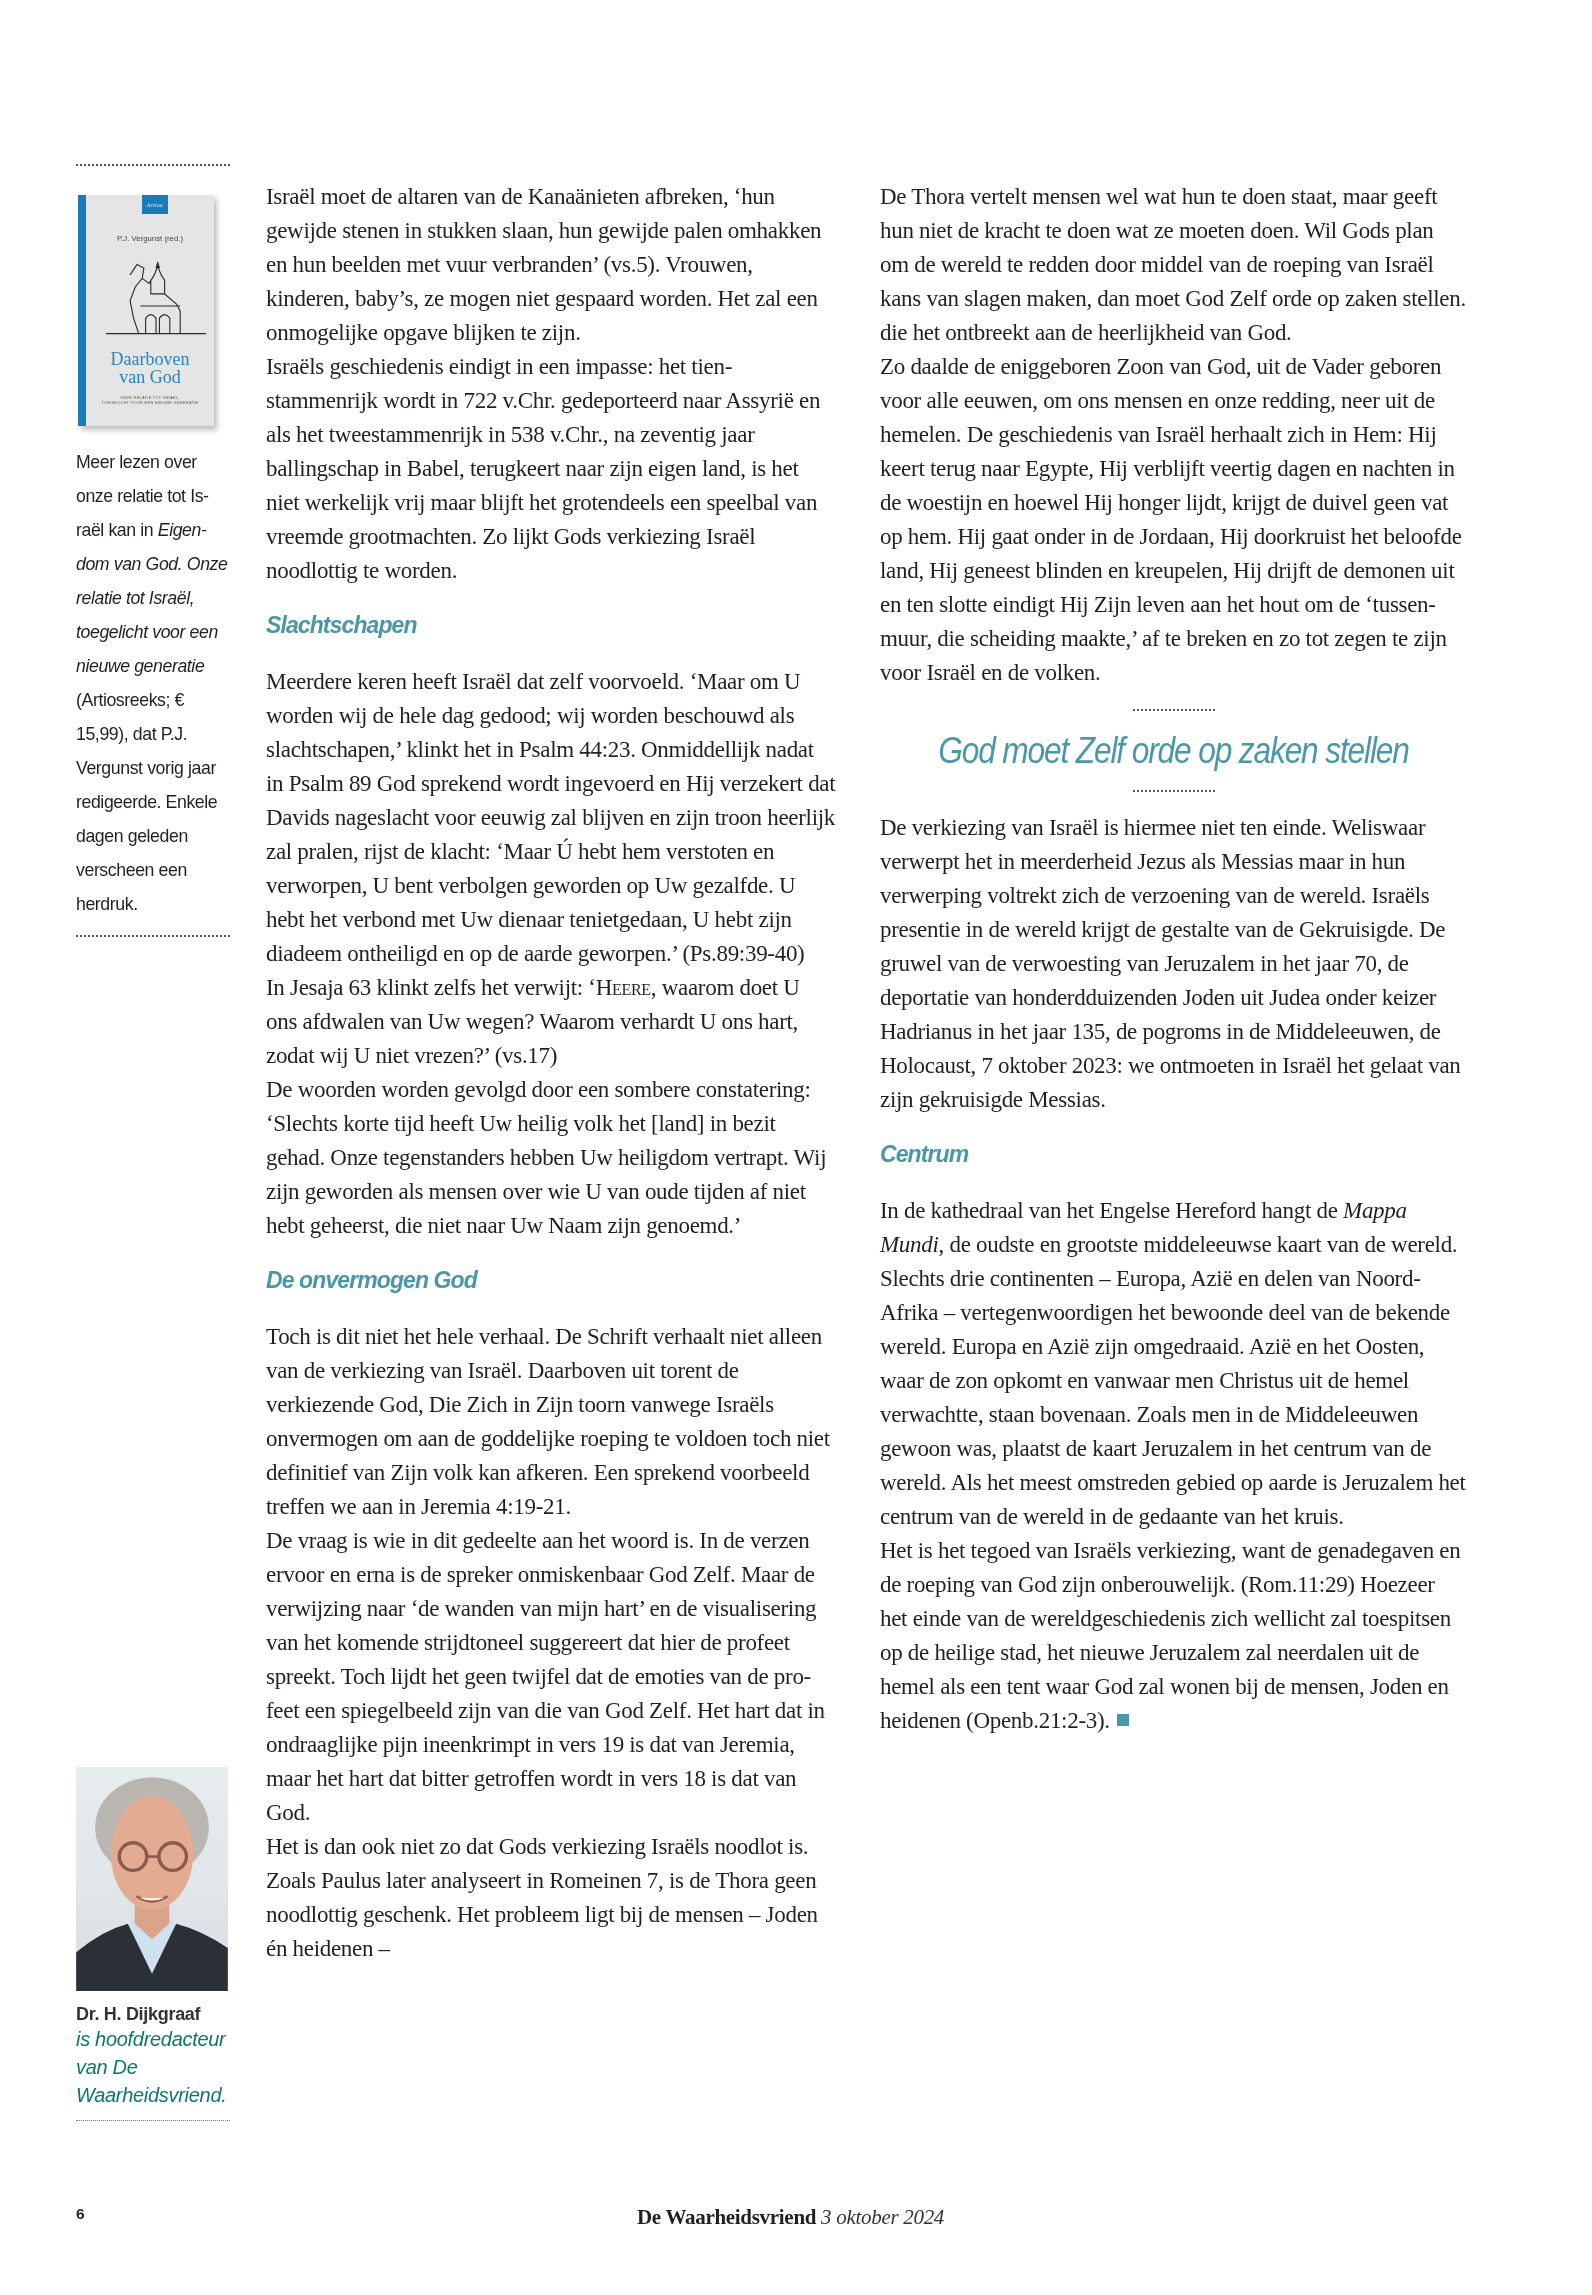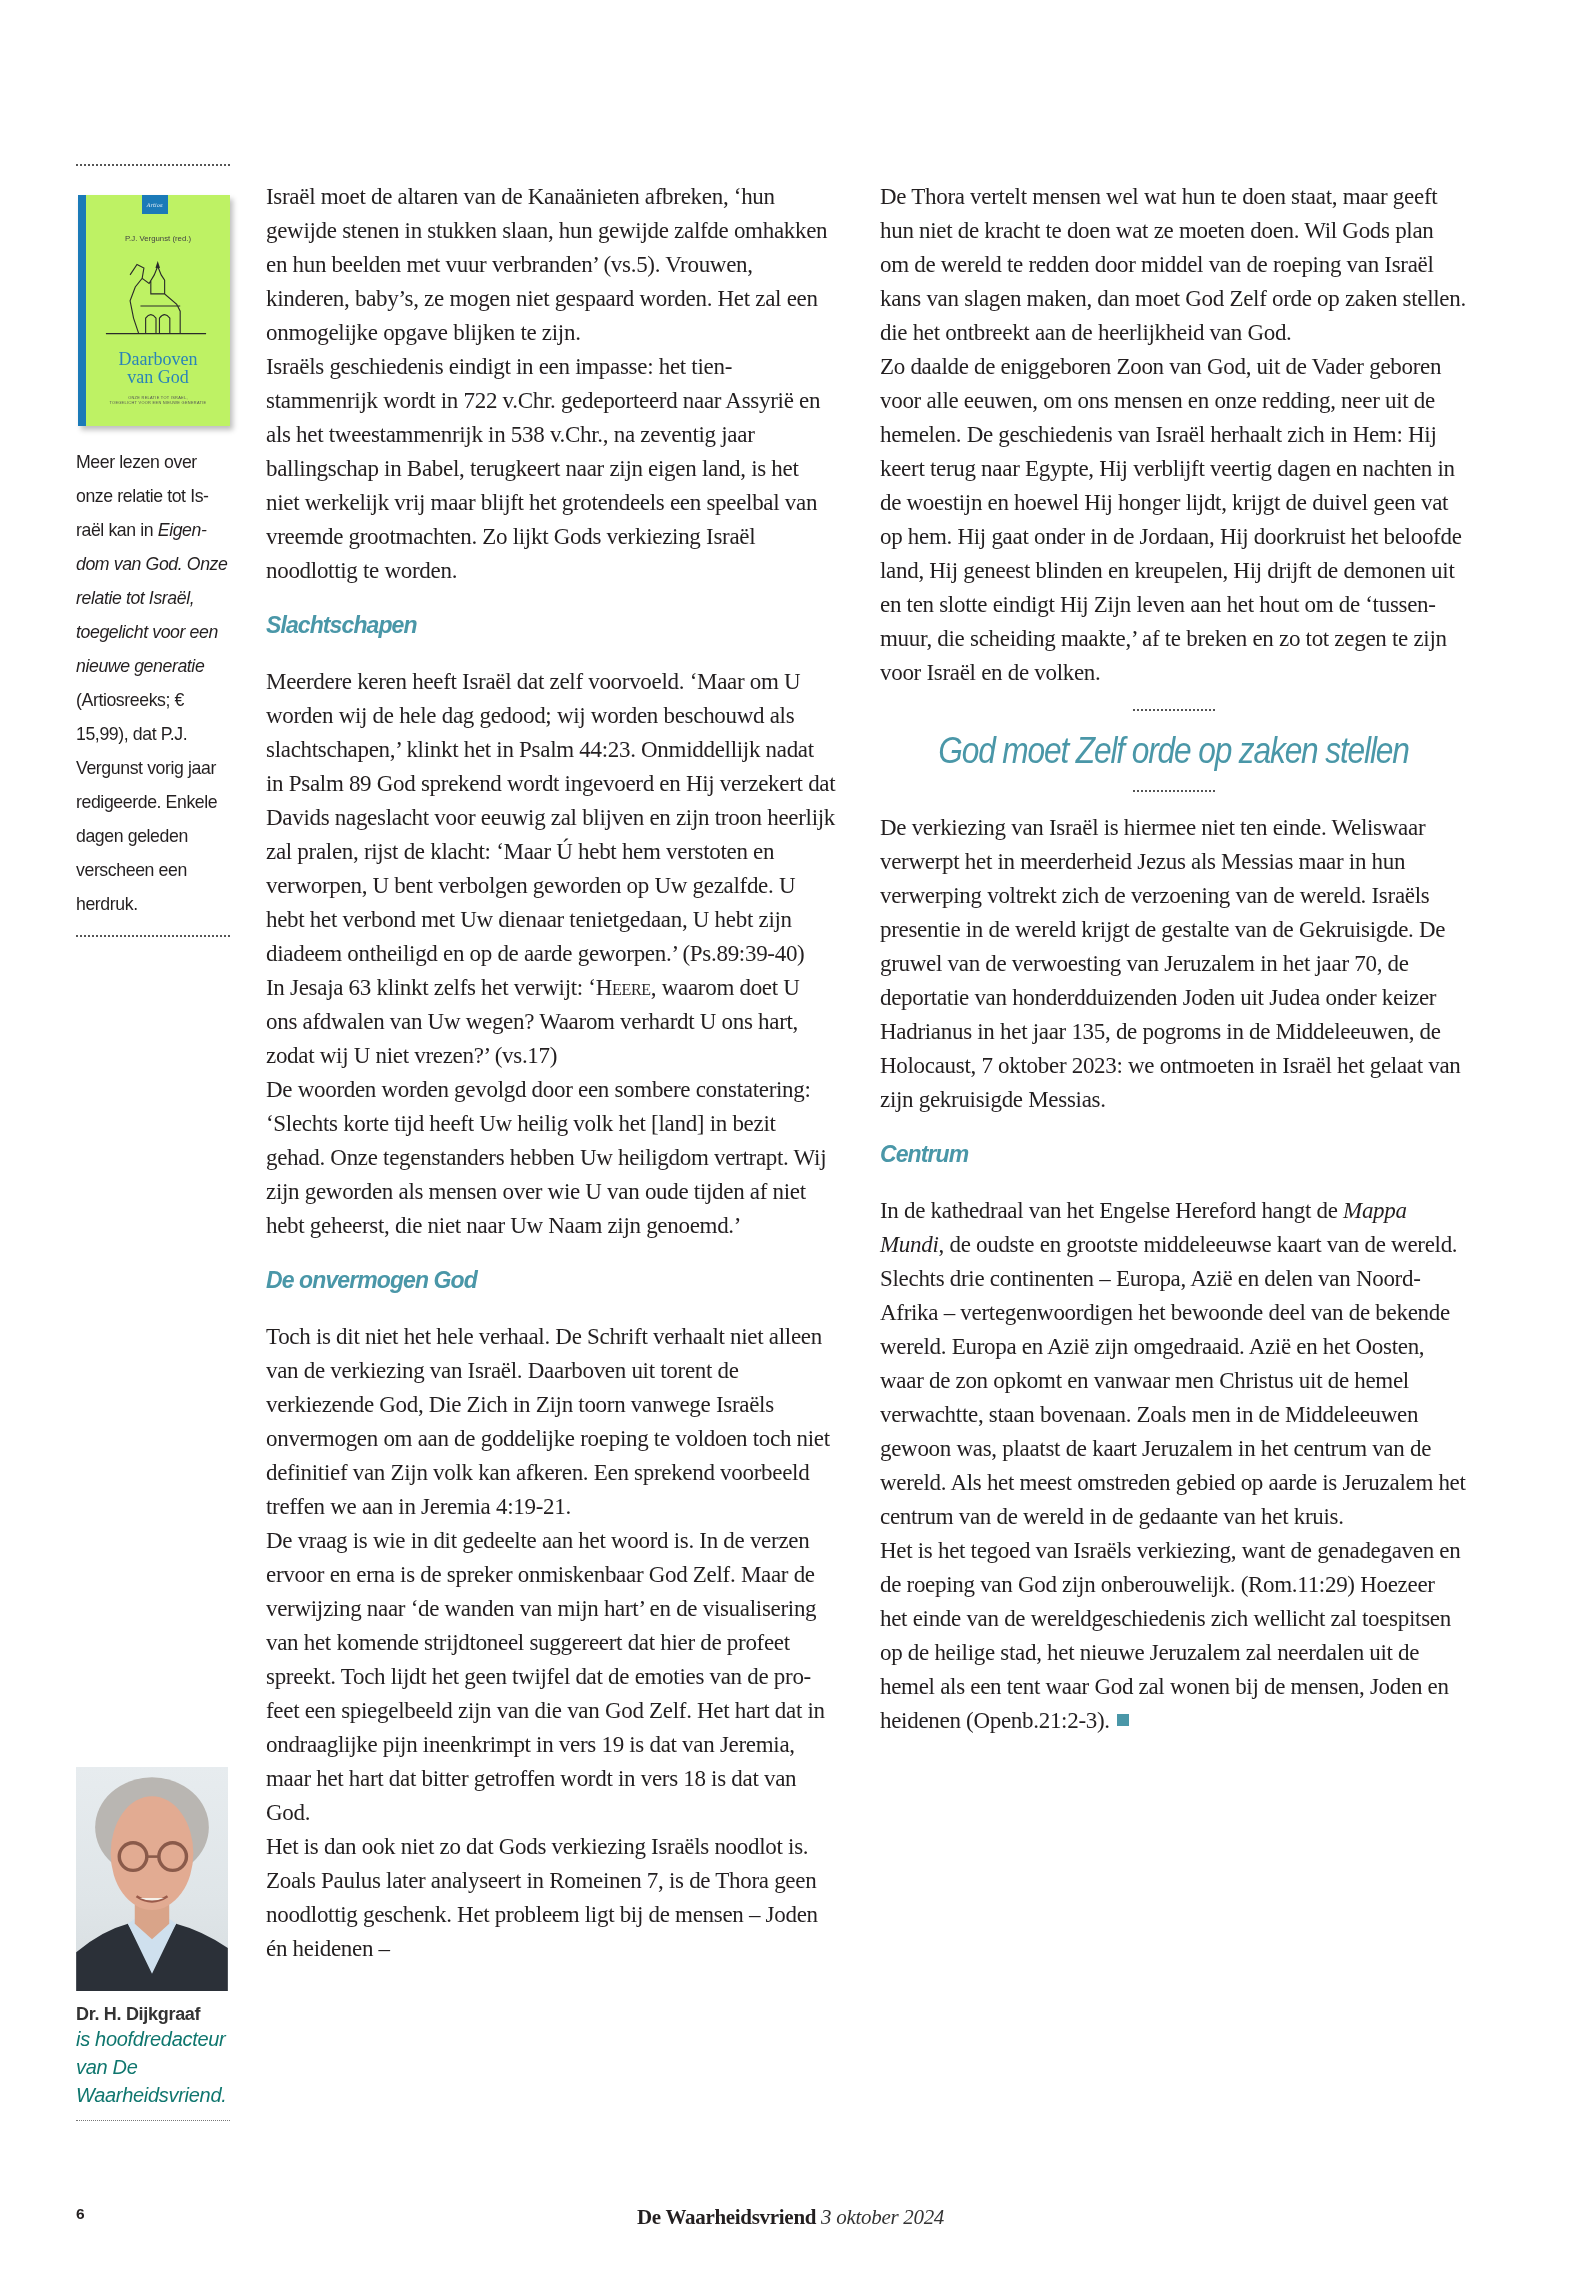--- a/index.html
+++ b/index.html
@@ -2,21 +2,21 @@
 <html style="font-size:14px"><head>
   <meta charset="utf-8">
   <style>
     html, body { margin: 0; padding: 0; background: #ffffff; }
     body { width: 1592px; height: 2295px; position: relative; overflow: hidden; color: #231f20; }
 
     
     .sidebar { position: absolute; left: 76px; top: 164px; width: 154px; }
     .dots { height: 0; border-top: 2.6px dotted #555; }
     .dots.thin { border-top: 1.7px dotted #777; }
-    .book { position: relative; margin: 29px 0 0 1.7px; width: 152px; height: 231px; background: #bef264;
+    .book { position: relative; margin: 29px 0 0 1.7px; width: 136px; height: 231px; background: #e5e5e5;
             box-shadow: 2.6px 3.5px 5.2px rgba(0,0,0,0.25); }
     .book .spine { position: absolute; left: 0; top: 0; bottom: 0; width: 8.6px; background: #1b7ab8; }
     .book .logo { position: absolute; left: 64px; top: 0; width: 26px; height: 19px; background: #1b7ab8;
                   color: #e8f1f8; font-family: "DejaVu Serif", serif; font-style: italic; font-size: 5.2px;
                   display: flex; align-items: center; justify-content: center; }
     .book .editor { position: absolute; top: 39px; left: 8.6px; right: 0; text-align: center;
                     font-family: "Liberation Sans", sans-serif; font-size: 7.8px; color: #444; }
     .book svg { position: absolute; left: 26px; top: 54px; }
     .book .btitle { position: absolute; top: 155px; left: 8.6px; right: 0; text-align: center;
                     font-family: "Liberation Serif", serif; font-size: 18px; line-height: 18px; color: #2a83b9; }
@@ -109,21 +109,21 @@
       <path d="M70 150 Q88 162 106 150" fill="none" stroke="#9a5a4a" stroke-width="3"></path>
       <path d="M74 152 Q88 158 102 152" fill="#f5f1ea"></path>
     </svg>
   </div>
   <div class="author-name">Dr. H. Dijkgraaf</div>
   <div class="author-role">is hoofdredacteur van De Waarheids­vriend.</div>
   <div class="dots thin"></div>
 </aside>
 
 <article class="col col-mid">
-  <p>Israël moet de altaren van de Kanaänieten afbreken, ‘hun gewijde stenen in stukken slaan, hun gewijde zalfde omhakken en hun beelden met vuur verbran­den’ (vs.5). Vrouwen, kinderen, baby’s, ze mogen niet gespaard worden. Het zal een onmogelijke opgave blijken te zijn.</p>
+  <p>Israël moet de altaren van de Kanaänieten afbreken, ‘hun gewijde stenen in stukken slaan, hun gewijde palen omhakken en hun beelden met vuur verbran­den’ (vs.5). Vrouwen, kinderen, baby’s, ze mogen niet gespaard worden. Het zal een onmogelijke opgave blijken te zijn.</p>
   <p>Israëls geschiedenis eindigt in een impasse: het tien­stammenrijk wordt in 722 v.Chr. gedeporteerd naar Assyrië en als het tweestammenrijk in 538 v.Chr., na zeventig jaar ballingschap in Babel, terugkeert naar zijn eigen land, is het niet werkelijk vrij maar blijft het grotendeels een speelbal van vreemde grootmachten. Zo lijkt Gods verkiezing Israël noodlottig te worden.</p>
   <h3 class="heading">Slachtschapen</h3>
   <p>Meerdere keren heeft Israël dat zelf voorvoeld. ‘Maar om U worden wij de hele dag gedood; wij worden be­schouwd als slachtschapen,’ klinkt het in Psalm 44:23. Onmiddellijk nadat in Psalm 89 God sprekend wordt ingevoerd en Hij verzekert dat Davids nageslacht voor eeuwig zal blijven en zijn troon heerlijk zal pra­len, rijst de klacht: ‘Maar Ú hebt hem verstoten en verworpen, U bent verbolgen geworden op Uw ge­zalfde. U hebt het verbond met Uw dienaar teniet­gedaan, U hebt zijn diadeem ontheiligd en op de aarde geworpen.’ (Ps.89:39-40)</p>
   <p><span>In Jesaja 63 klinkt zelfs het verwijt: ‘</span><span class="smallcaps">Heere</span><span>, waarom doet U ons afdwalen van Uw wegen? Waarom ver­hardt U ons hart, zodat wij U niet vrezen?’ (vs.17)</span></p>
   <p>De woorden worden gevolgd door een sombere constatering: ‘Slechts korte tijd heeft Uw heilig volk het [land] in bezit gehad. Onze tegenstanders heb­ben Uw heiligdom vertrapt. Wij zijn geworden als mensen over wie U van oude tijden af niet hebt ge­heerst, die niet naar Uw Naam zijn genoemd.’</p>
   <h3 class="heading">De onvermogen God</h3>
   <p>Toch is dit niet het hele verhaal. De Schrift verhaalt niet alleen van de verkiezing van Israël. Daarboven uit torent de verkiezende God, Die Zich in Zijn toorn vanwege Israëls onvermogen om aan de goddelijke roeping te voldoen toch niet definitief van Zijn volk kan afkeren. Een sprekend voorbeeld treffen we aan in Jeremia 4:19-21.</p>
   <p>De vraag is wie in dit gedeelte aan het woord is. In de verzen ervoor en erna is de spreker onmisken­baar God Zelf. Maar de verwijzing naar ‘de wanden van mijn hart’ en de visualisering van het komende strijdtoneel suggereert dat hier de profeet spreekt. Toch lijdt het geen twijfel dat de emoties van de pro­feet een spiegelbeeld zijn van die van God Zelf. Het hart dat in ondraaglijke pijn ineenkrimpt in vers 19 is dat van Jeremia, maar het hart dat bitter getroffen wordt in vers 18 is dat van God.</p>
   <p>Het is dan ook niet zo dat Gods verkiezing Israëls noodlot is. Zoals Paulus later analyseert in Romei­nen 7, is de Thora geen noodlottig geschenk. Het probleem ligt bij de mensen – Joden én heidenen –</p>
 </article>

